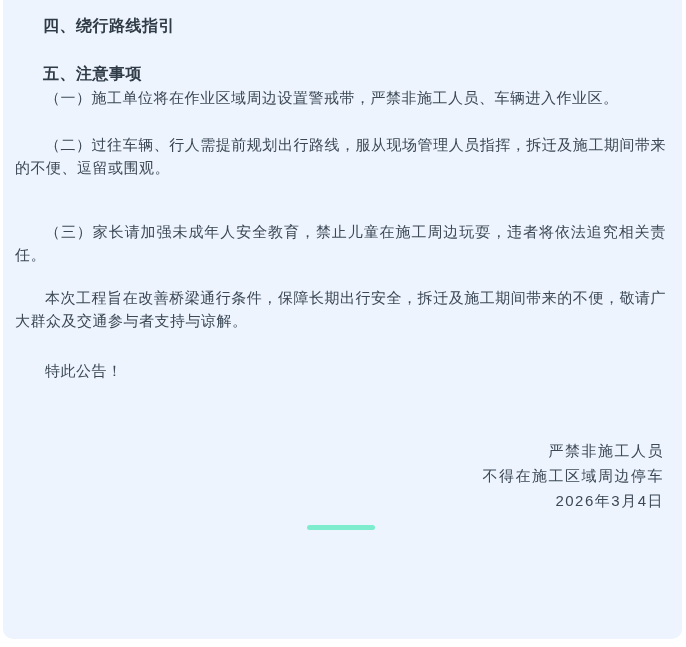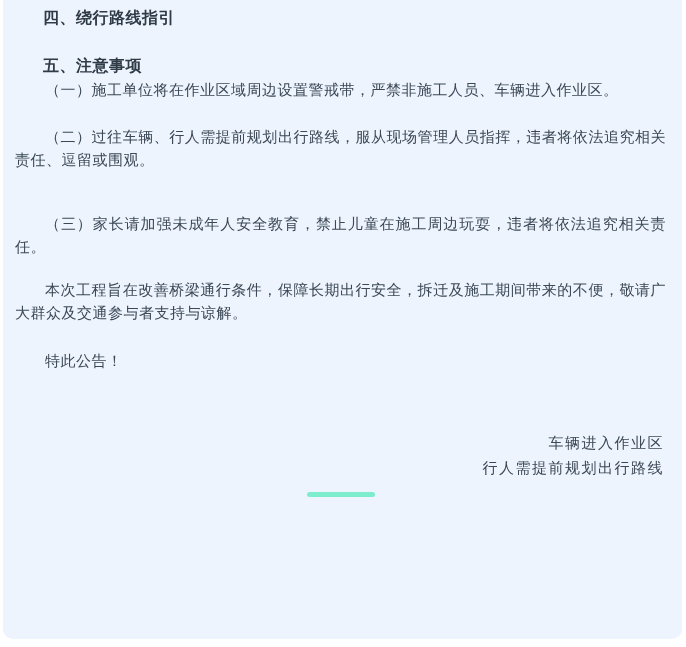--- a/index.html
+++ b/index.html
@@ -18,21 +18,21 @@
     overflow: hidden;
   }
   .card {
     position: absolute;
     left: 3px;
     top: 0;
     width: 679px;
     height: 639px;
     background: var(--card-bg);
     border-radius: 0 0 10px 10px;
-    padding: 4px 16px 0 12px;
+    padding: 12px 16px 0 12px;
     overflow: hidden;
   }
   .heading {
     font-size: 16px;
     line-height: 24px;
     font-weight: 700;
     color: var(--heading-color);
     text-indent: 1.75em;
     letter-spacing: 0.5px;
   }
@@ -45,21 +45,21 @@
     text-justify: inter-ideograph;
     letter-spacing: 0.5px;
   }
   .s0 { margin-top: 2px; }
   .s1 { margin-top: 20px; }
   .s2 { margin-top: 24px; }
   .s3 { }
   .s4 { margin-top: 24px; }
   .s5 { margin-top: 41px; }
   .s6 { margin-top: 20px; }
-  .s7 { margin-top: 27px; font-family: Liberation Mono, monospace; }
+  .s7 { margin-top: 27px; }
   .signatures {
     margin-top: 56px;
     text-align: right;
   }
   .sig {
     font-size: 15px;
     line-height: 25px;
     color: var(--body-color);
     letter-spacing: 1.5px;
     margin-right: 2px;
@@ -77,28 +77,29 @@
 
 <div class="card">
 
   <div class="heading s0">四、绕行路线指引</div>
 
 
   <div class="heading s2">五、注意事项</div>
 
   <p class="para s3">（一）施工单位将在作业区域周边设置警戒带，严禁非施工人员、车辆进入作业区。</p>
 
-  <p class="para s4">（二）过往车辆、行人需提前规划出行路线，服从现场管理人员指挥，违者将依法追究相关责任、逗留或围观。</p>
+  <p class="para s4">（二）过往车辆、行人需提前规划出行路线，服从现场管理人员指挥，拆迁及施工期间带来的不便、逗留或围观。</p>
 
   <p class="para s5">（三）家长请加强未成年人安全教育，禁止儿童在施工周边玩耍，违者将依法追究相关责任。</p>
 
   <p class="para s6">本次工程旨在改善桥梁通行条件，保障长期出行安全，拆迁及施工期间带来的不便，敬请广大群众及交通参与者支持与谅解。</p>
 
   <p class="para s7">特此公告！</p>
 
   <div class="signatures">
-    <div class="sig">车辆进入作业区</div>
-    <div class="sig">行人需提前规划出行路线</div>
+    <div class="sig">严禁非施工人员</div>
+    <div class="sig">不得在施工区域周边停车</div>
+    <div class="sig">2026年3月4日</div>
   </div>
 
   <div class="divider"></div>
 
 </div>
 
 </body></html>

